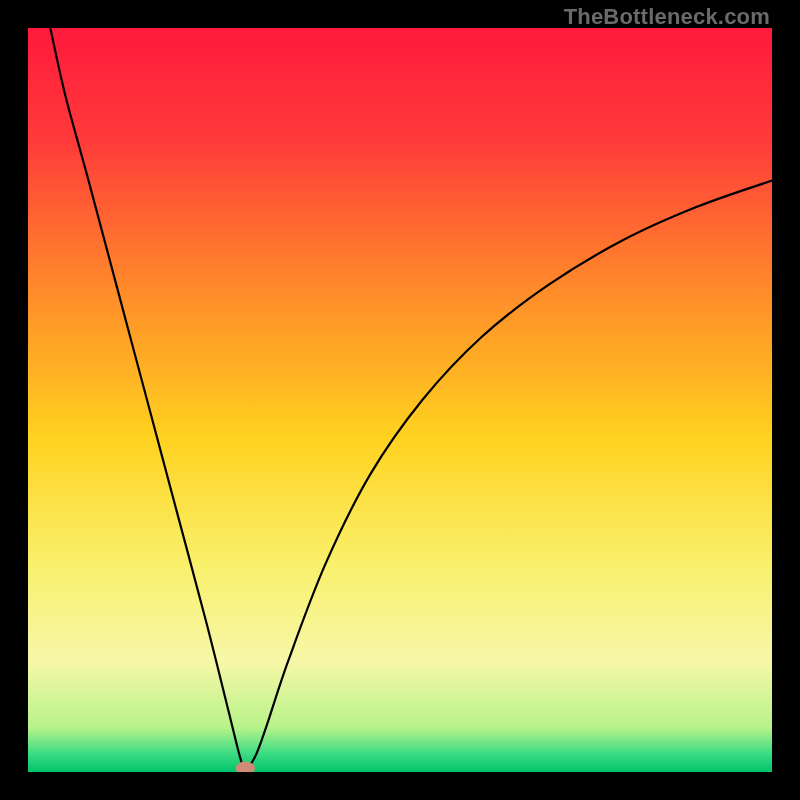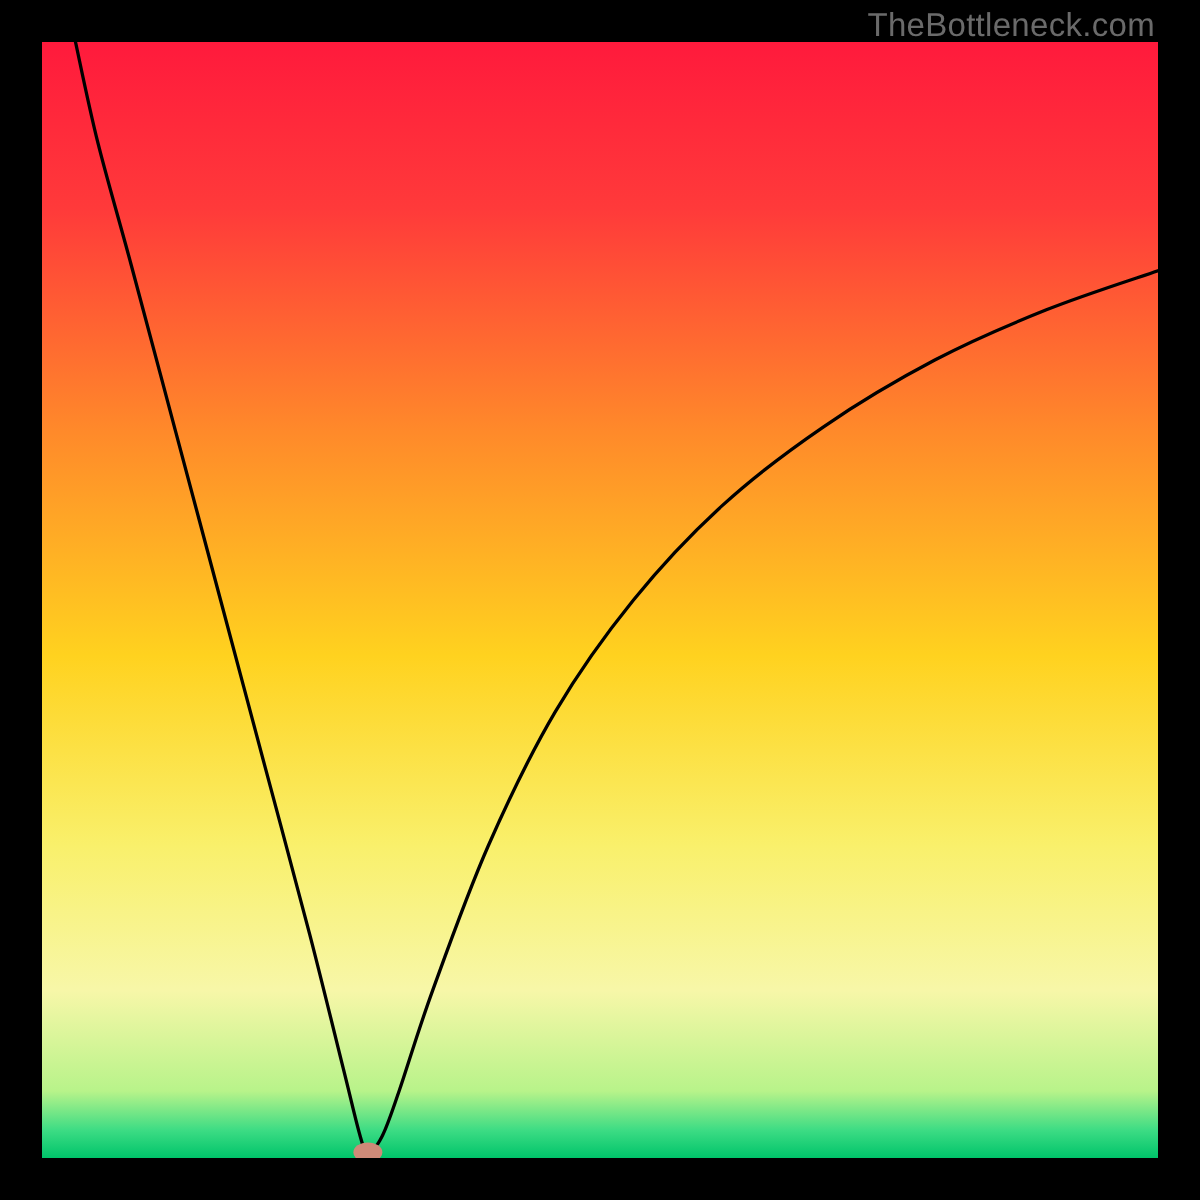--- a/index.html
+++ b/index.html
@@ -25,21 +25,21 @@
     top: 0;
     width: 744px;
     height: 744px;
   }
   .watermark {
     position: absolute;
     top: 4px;
     right: 30px;
     color: #6a6a6a;
     font-size: 22px;
-    font-weight: 400;
+    font-weight: 700;
     letter-spacing: 0.2px;
     font-family: Arial, sans-serif;
   }
 </style>
 </head>
 <body>
 
 <div class="watermark">TheBottleneck.com</div>
 
 <div class="frame">

